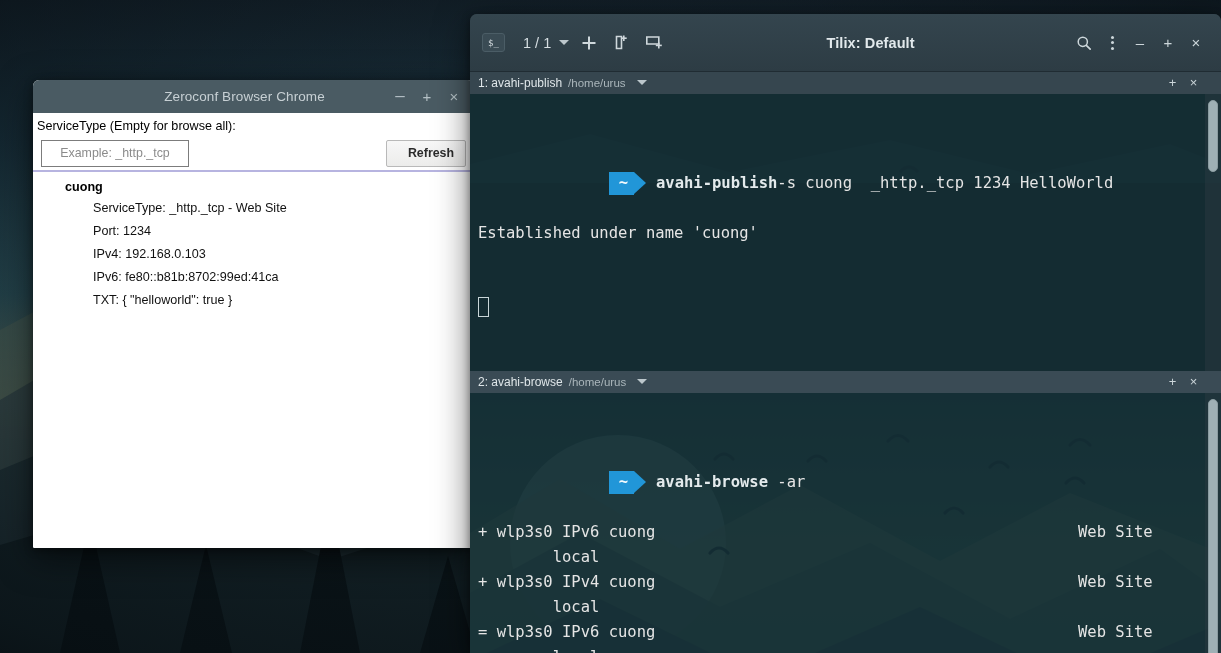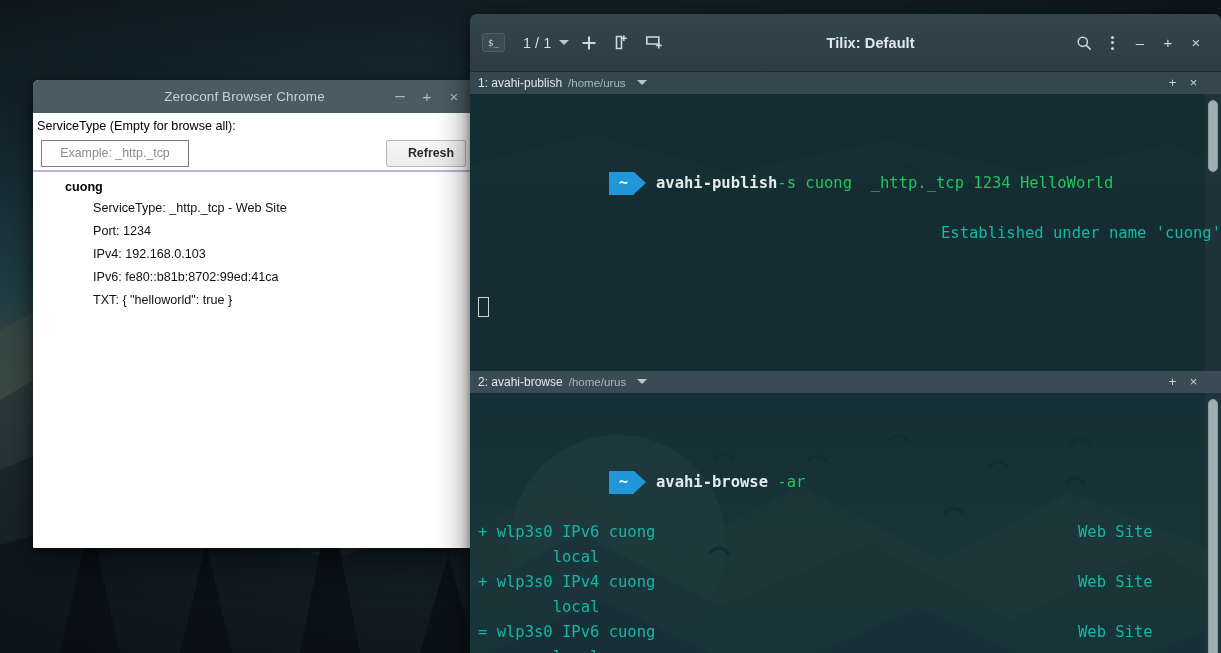--- a/index.html
+++ b/index.html
@@ -247,23 +247,23 @@
     padding: 2px 0 0 8px;
     background: rgba(23,46,52,0.80);
   }
   .term-wp {
     position: absolute; inset: 0;
     z-index: 0;
   }
   .term-tint { position: absolute; inset: 0; background: rgba(20,44,50,0.80); z-index: 1; }
   .term-lines { position: relative; z-index: 2; white-space: pre; }
   .ln { height: 25px; position: relative; }
-  .c-green { color: #22c55e; }
+  .c-green { color: #e5e5e5; }
   .c-white { color: #e3eaec; font-weight: bold; }
-  .c-grey  { color: #14b8a6; text-align: right; }
+  .c-grey  { color: #e5e5e5; }
 
   .prompt-seg {
     display: inline-block;
     position: relative;
     background: #2196d8;
     color: #f2fafd;
     font-weight: bold;
     padding: 0 6px 0 10px;
     height: 23px; line-height: 23px;
     vertical-align: middle;

